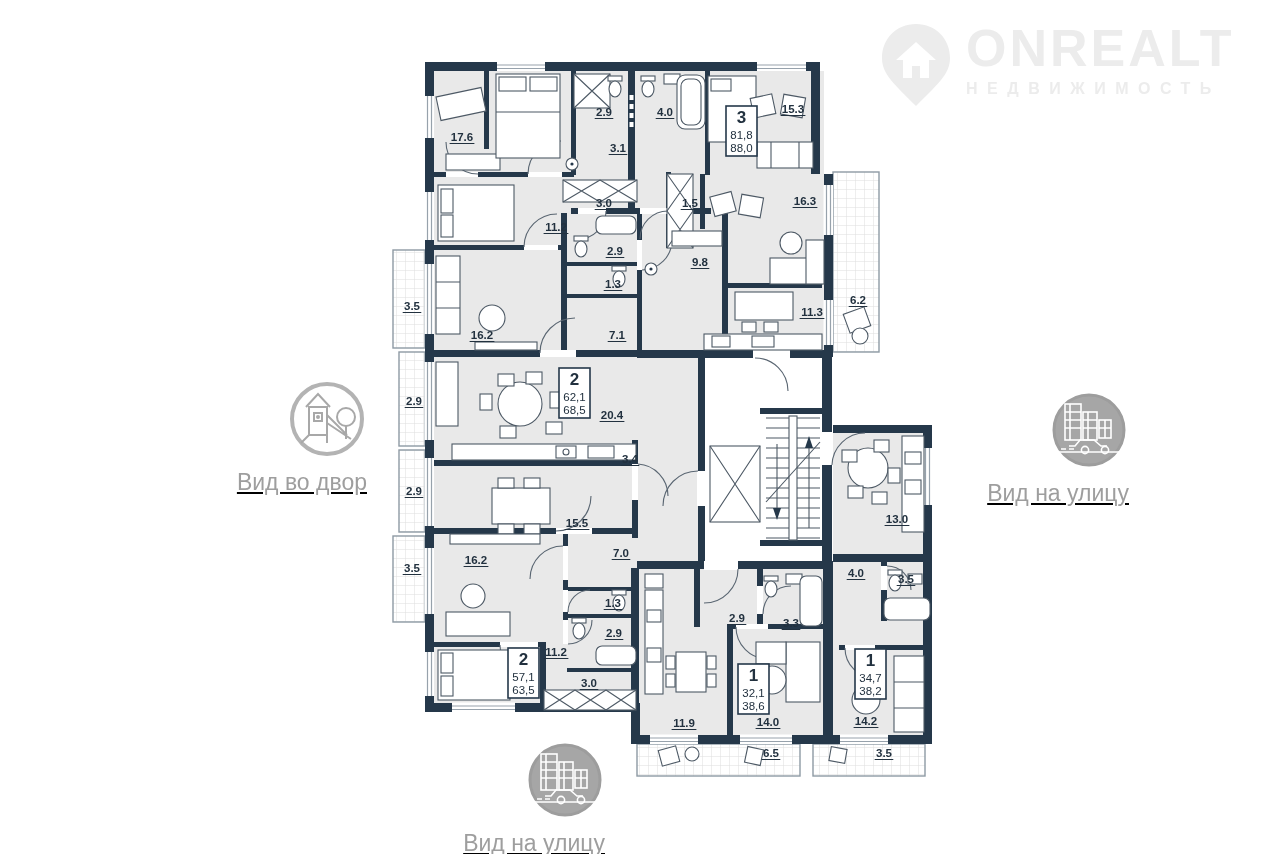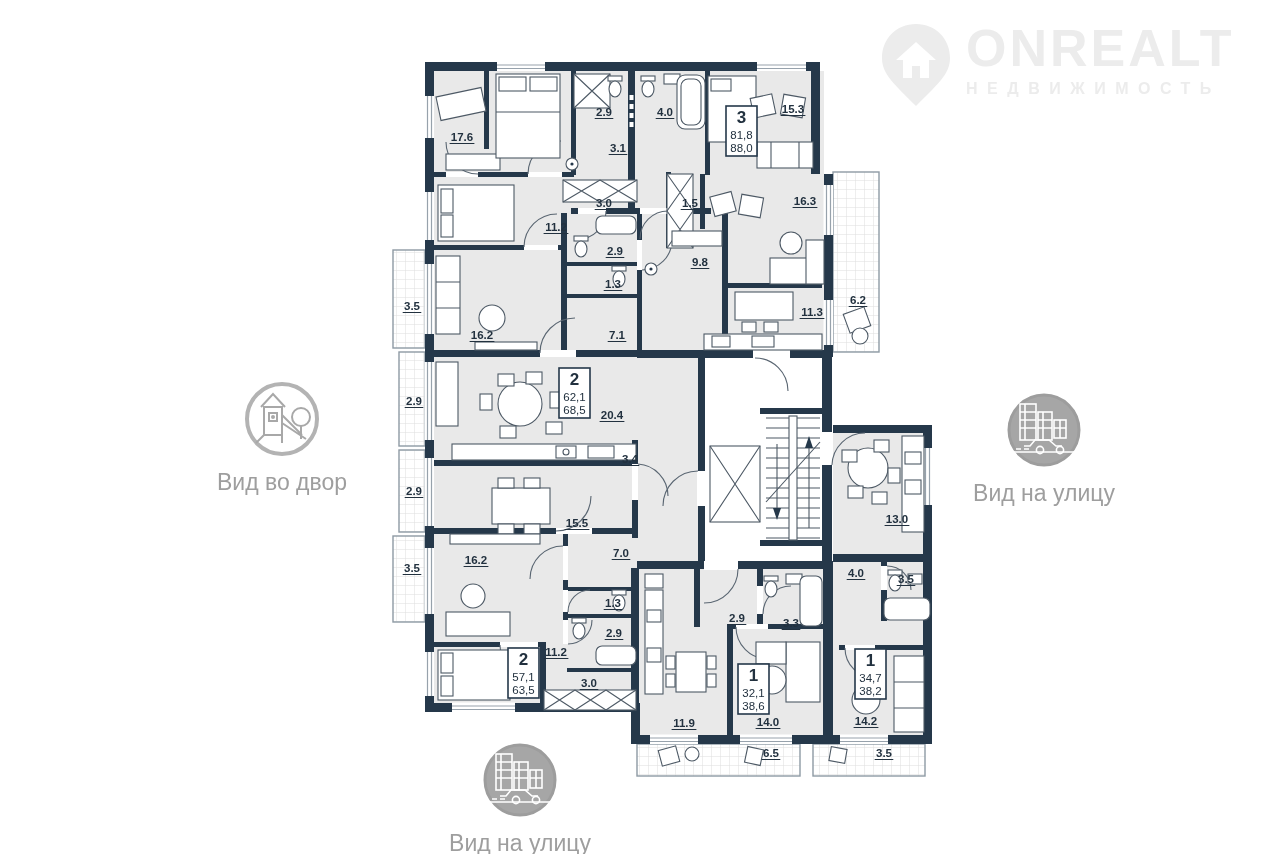--- a/index.html
+++ b/index.html
@@ -21,21 +21,21 @@
   .rline{stroke:#22313f;stroke-width:1;}
   .ubox{fill:#ffffff;stroke:#25384a;stroke-width:1.6;}
   .unum{font:700 17px "Liberation Sans",sans-serif;fill:#22313f;text-anchor:middle;}
   .uarea{font:400 11.5px "Liberation Sans",sans-serif;fill:#22313f;text-anchor:middle;}
   
   .logo{position:absolute;left:874px;top:20px;display:flex;align-items:flex-start;}
   .logo-text{margin-left:8px;}
   .logo-brand{font-size:52px;font-weight:800;letter-spacing:3px;color:#ececec;line-height:56px;}
   .logo-sub{font-size:16px;font-weight:700;letter-spacing:9.5px;color:#ececec;margin-top:4px;}
   
-  .view{position:absolute;width:170px;text-align:center;}
+  .view{position:absolute;width:170px;text-align:right;text-decoration:underline;}
   .view-label{font-size:23px;color:#9e9e9e;margin-top:6px;white-space:nowrap;}
   .view-courtyard{left:197px;top:379px;}
   .view-street-right{left:959px;top:390px;}
   .view-street-bottom{left:435px;top:740px;}
 </style>
 </head>
 <body>
 
 <div class="stage">
 

